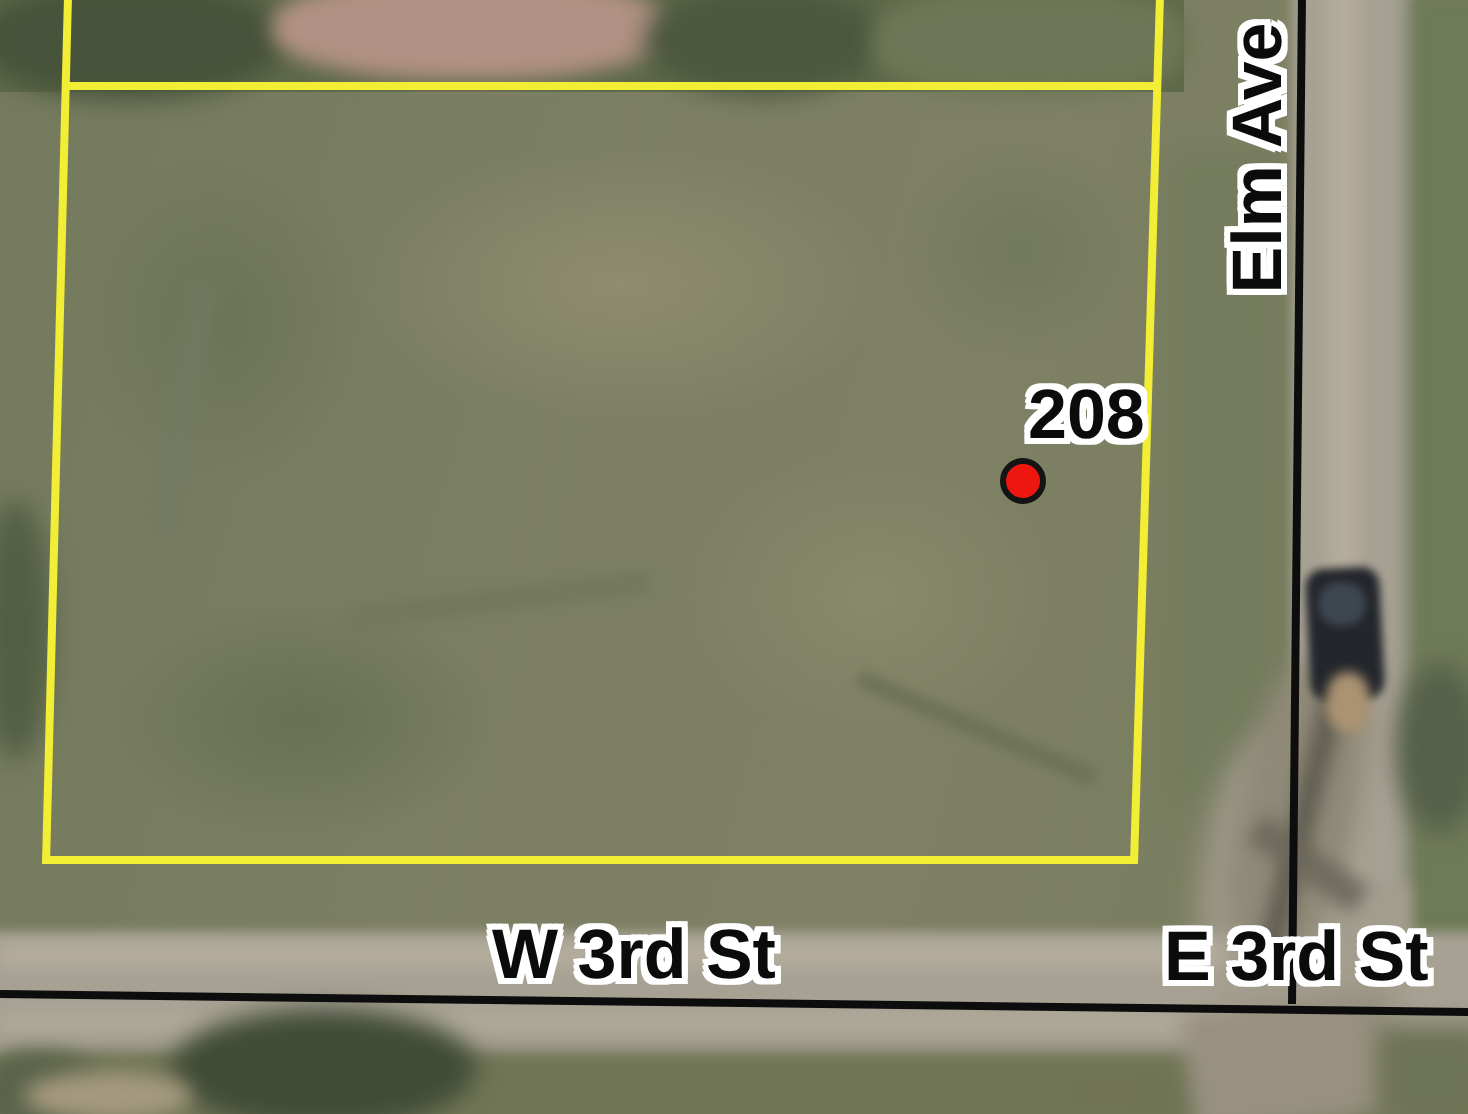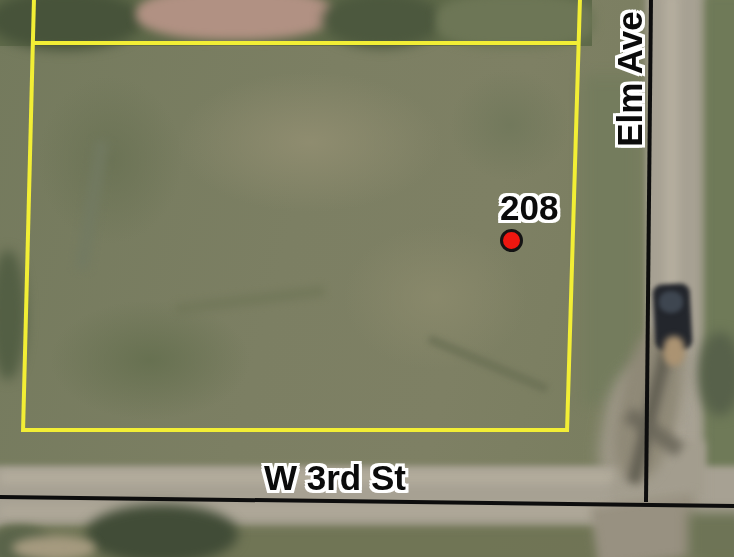--- a/index.html
+++ b/index.html
@@ -56,23 +56,23 @@
   .label{
     position:absolute;z-index:30;font-weight:bold;font-size:35px;line-height:1;
     color:#0b0b0b;white-space:nowrap;letter-spacing:0;
     text-shadow:
       -3px -3px 0 #fff, 0 -3px 0 #fff, 3px -3px 0 #fff,
       -3px 0 0 #fff, 3px 0 0 #fff,
       -3px 3px 0 #fff, 0 3px 0 #fff, 3px 3px 0 #fff,
       -2px -2px 0 #fff, 2px -2px 0 #fff, -2px 2px 0 #fff, 2px 2px 0 #fff;
   }
   .lbl-parcel{left:236px;top:214px;}
-  .lbl-marker{left:500px;top:190px;}
+  .lbl-marker{left:514px;top:190px;}
   .lbl-elm{left:629px;top:79px;transform:translate(-50%,-50%) rotate(-90deg);}
-  .lbl-w3{left:264px;top:460px;}
+  .lbl-w3{left:246px;top:460px;}
   .lbl-e3{left:582px;top:461px;}
   .marker-dot{
     position:absolute;z-index:31;left:500px;top:229px;width:23px;height:23px;
     box-sizing:border-box;border-radius:50%;
     background:#ee1710;border:3px solid #141414;
   }
 </style>
 </head>
 <body>
 
@@ -122,16 +122,17 @@
     <path d="M580,-2 L567,432" class="yline" stroke="#f2ee35"></path>
     <path d="M32,43 L580,43" class="yline" stroke="#f2ee35"></path>
     <path d="M23,430 L567,430" class="yline" stroke="#f2ee35"></path>
     <path d="M651,-2 L646,502" class="kline" stroke="#0d0d0d"></path>
     <path d="M-2,497 L736,506" class="kline" stroke="#0d0d0d"></path>
   </svg>
 
   <div class="label lbl-marker">208</div>
   <div class="label lbl-elm">Elm Ave</div>
   <div class="label lbl-w3">W 3rd St</div>
+  <div class="label lbl-e3">E 3rd St</div>
 
   <div class="marker-dot"></div>
 
 </div>
 
 </body></html>

